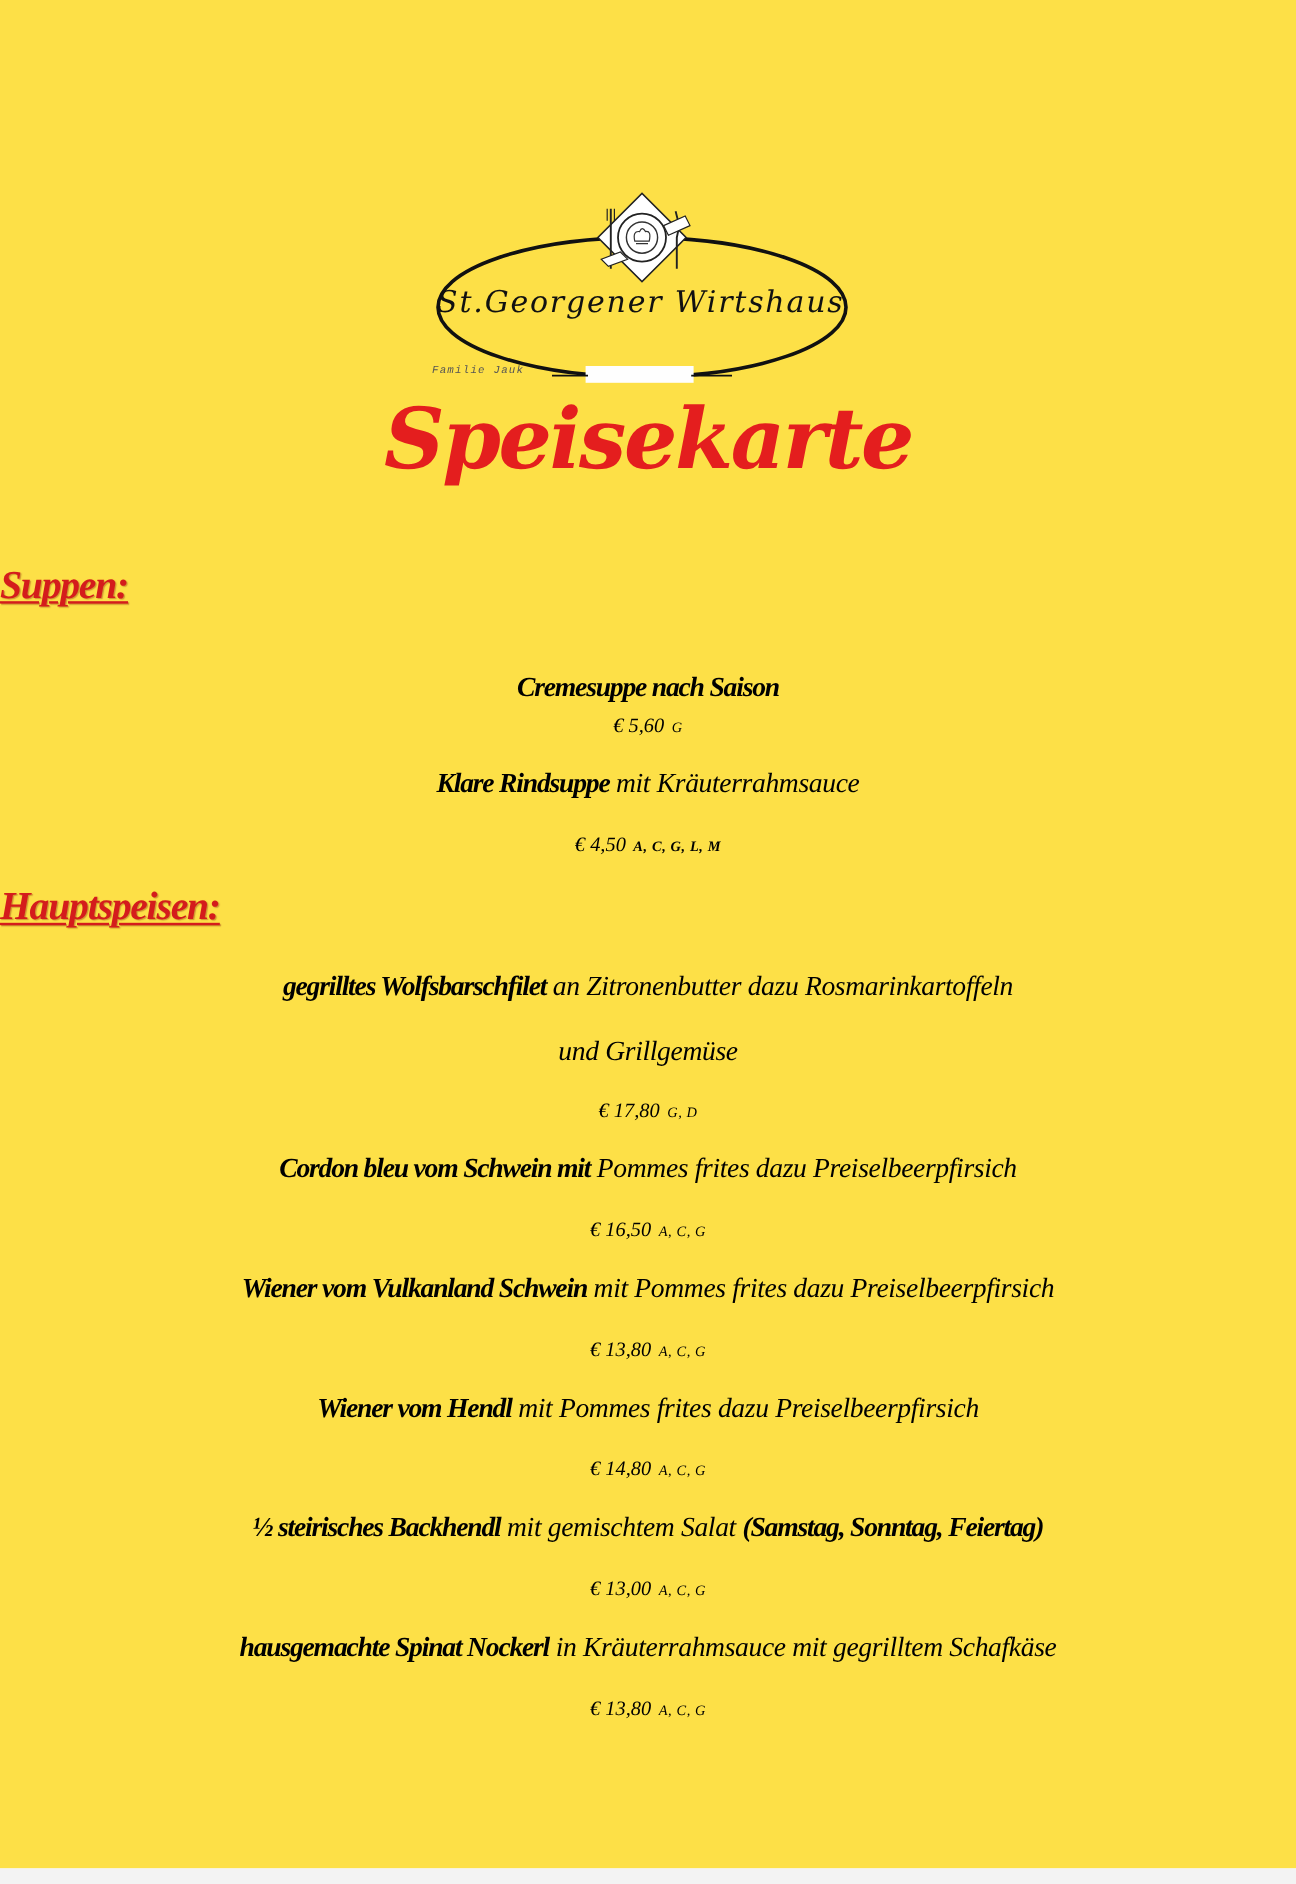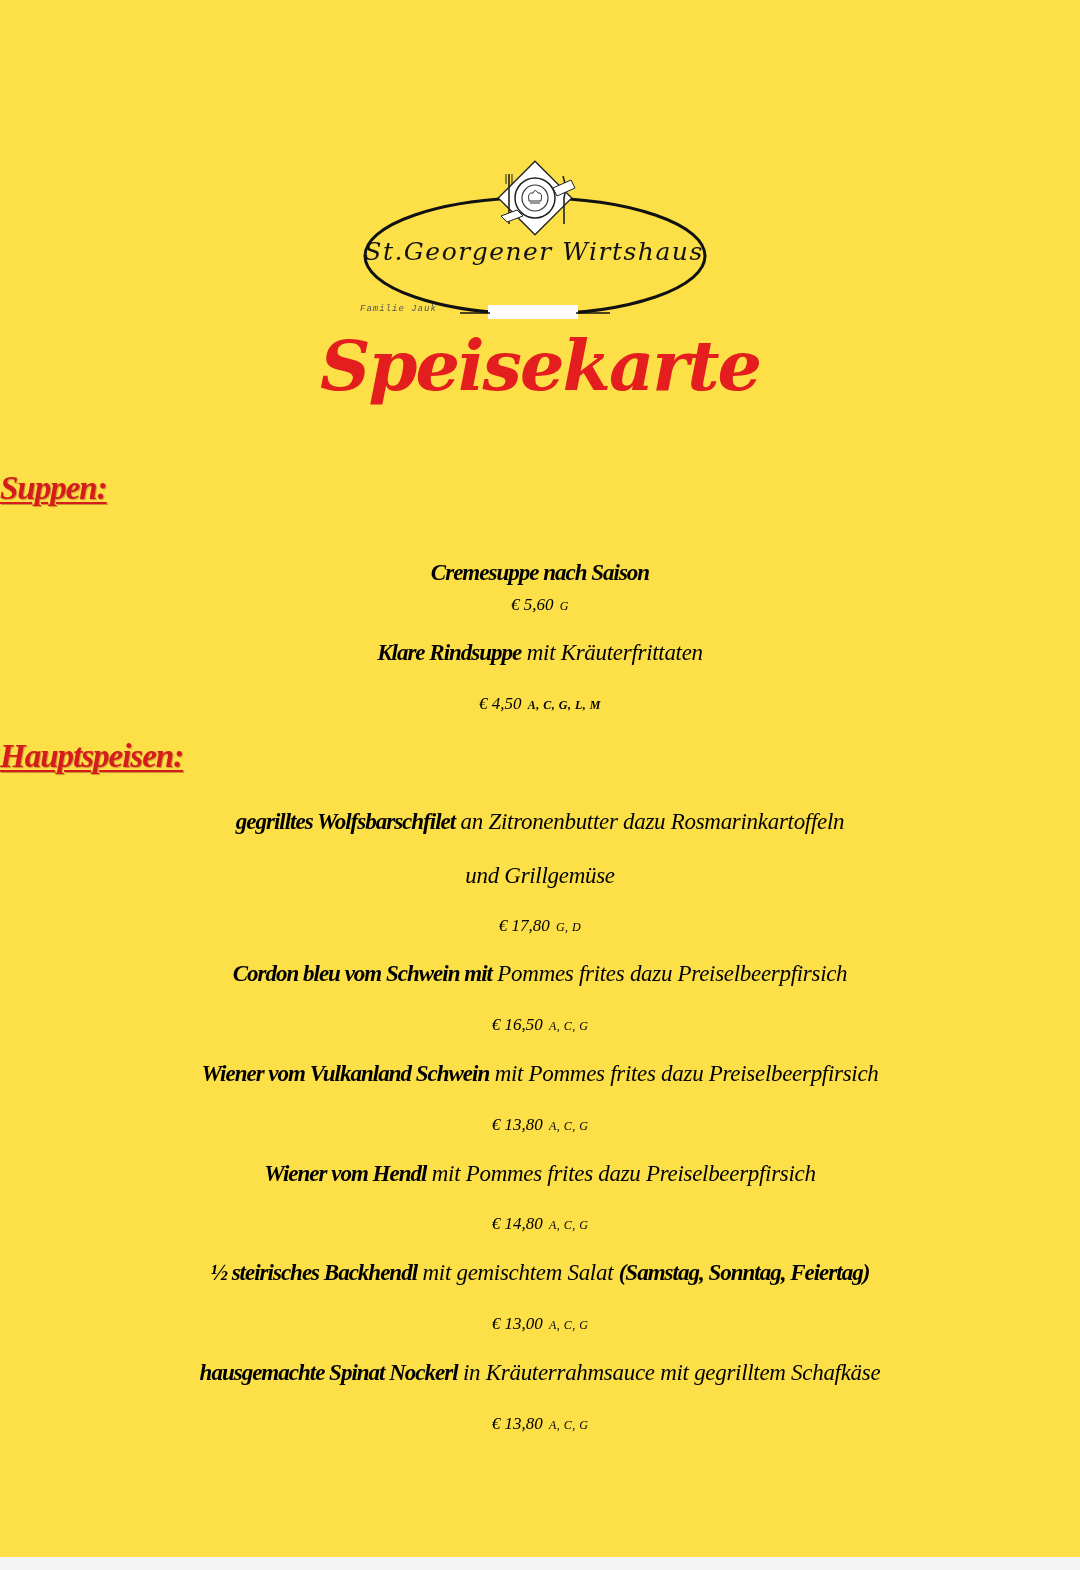--- a/index.html
+++ b/index.html
@@ -153,21 +153,21 @@
 
   <div class="line" style="top:538px;margin-top:20px;">
     <b>Cremesuppe nach Saison</b>
   </div>
   <div class="price" style="top:594px;">
     <span>€ 5,60</span>
     <span class="allergens">G</span>
   </div>
 
   <div class="line" style="top:638px;">
-    <b>Klare Rindsuppe</b><span> mit Kräuterfrittaten</span>
+    <b>Klare Rindsuppe</b><span> mit Kräuterrahmsauce</span>
   </div>
   <div class="price" style="top:693px;">
     <span style="font-weight:normal;">€ 4,50</span>
     <span class="allergens" style="font-weight:bold;">A, C, G, L, M</span>
   </div>
 
   <div class="section-heading" style="top:738px;">Hauptspeisen:</div>
 
   <div class="line" style="top:807px;">
     <b>gegrilltes Wolfsbarschfilet</b><span> an Zitronenbutter dazu Rosmarinkartoffeln</span>

